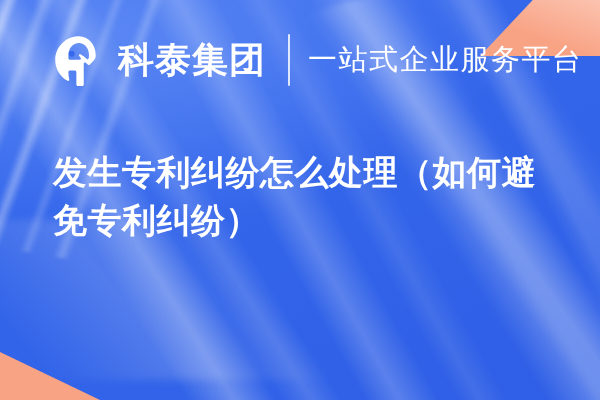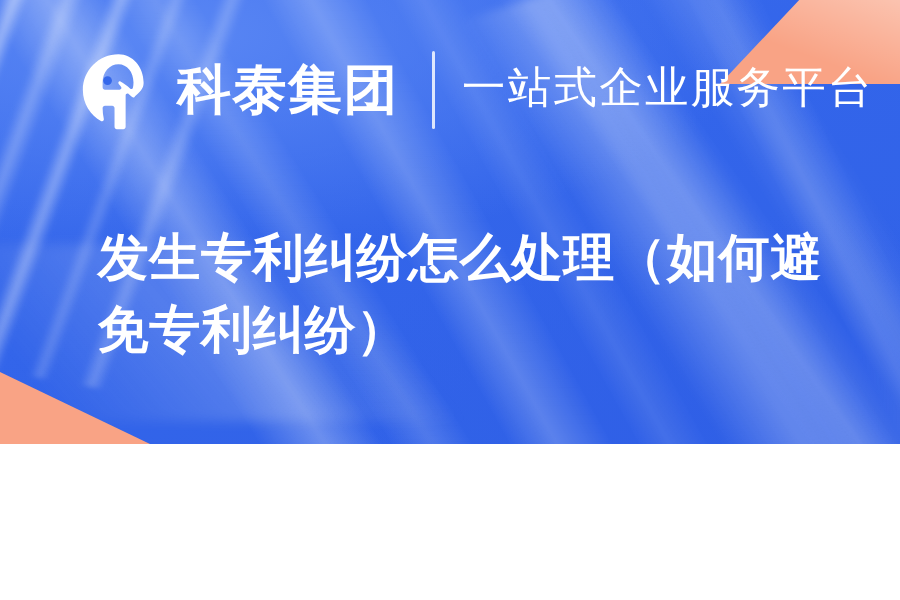--- a/index.html
+++ b/index.html
@@ -7,21 +7,21 @@
     padding: 0;
     background: #ffffff;
   }
   body {
     font-family: "Liberation Sans", "DejaVu Sans", sans-serif;
   }
 
   .banner {
     position: relative;
     width: 600px;
-    height: 296px;
+    height: 400px;
     overflow: hidden;
     background: #3568EB;
   }
 
   
   .bg-base {
     position: absolute;
     inset: 0;
     background:
       radial-gradient(120% 90% at 18% 8%,  #5a87f4 0%, rgba(90,135,244,0) 55%),
@@ -161,21 +161,21 @@
     color: #ffffff;
     line-height: 1.25;
     letter-spacing: 1px;
     margin-top: 2px;
     white-space: nowrap;
   }
 
   
   .title-block {
     position: absolute;
-    left: 65px;
+    left: 53px;
     top: 148px;
     width: 492px;
   }
   .title-text {
     font-size: 34px;
     font-weight: 700;
     color: #ffffff;
     line-height: 1.42;
     letter-spacing: 0.5px;
     margin: 0;

